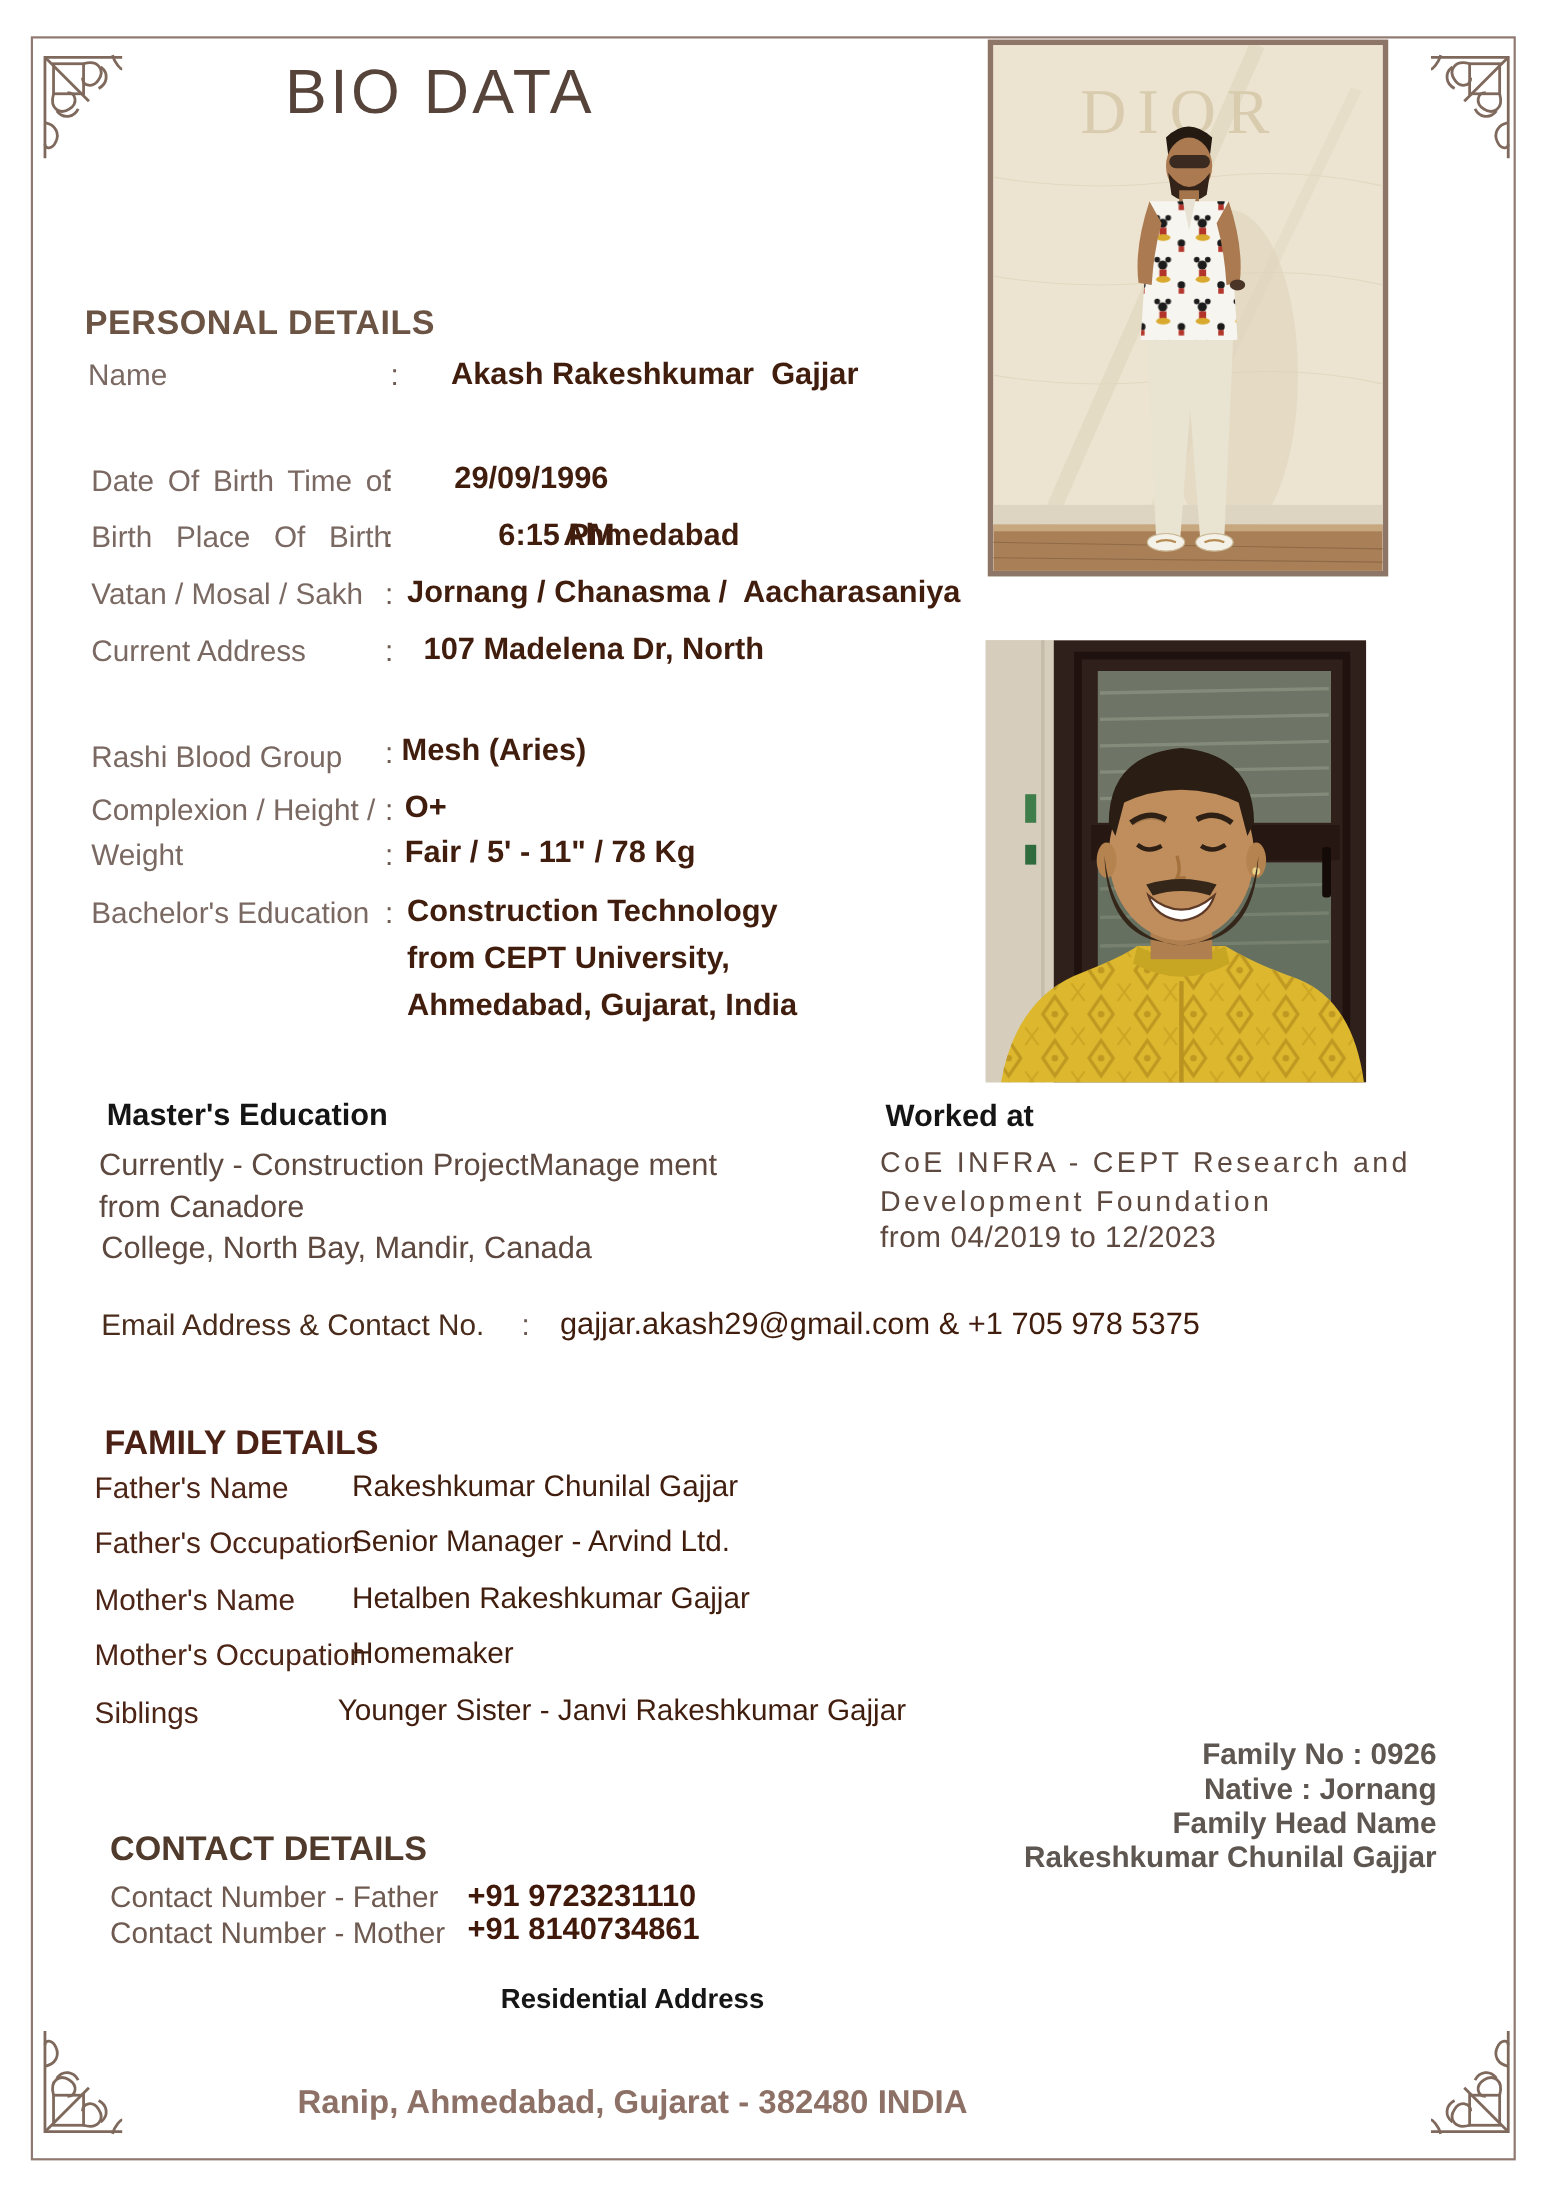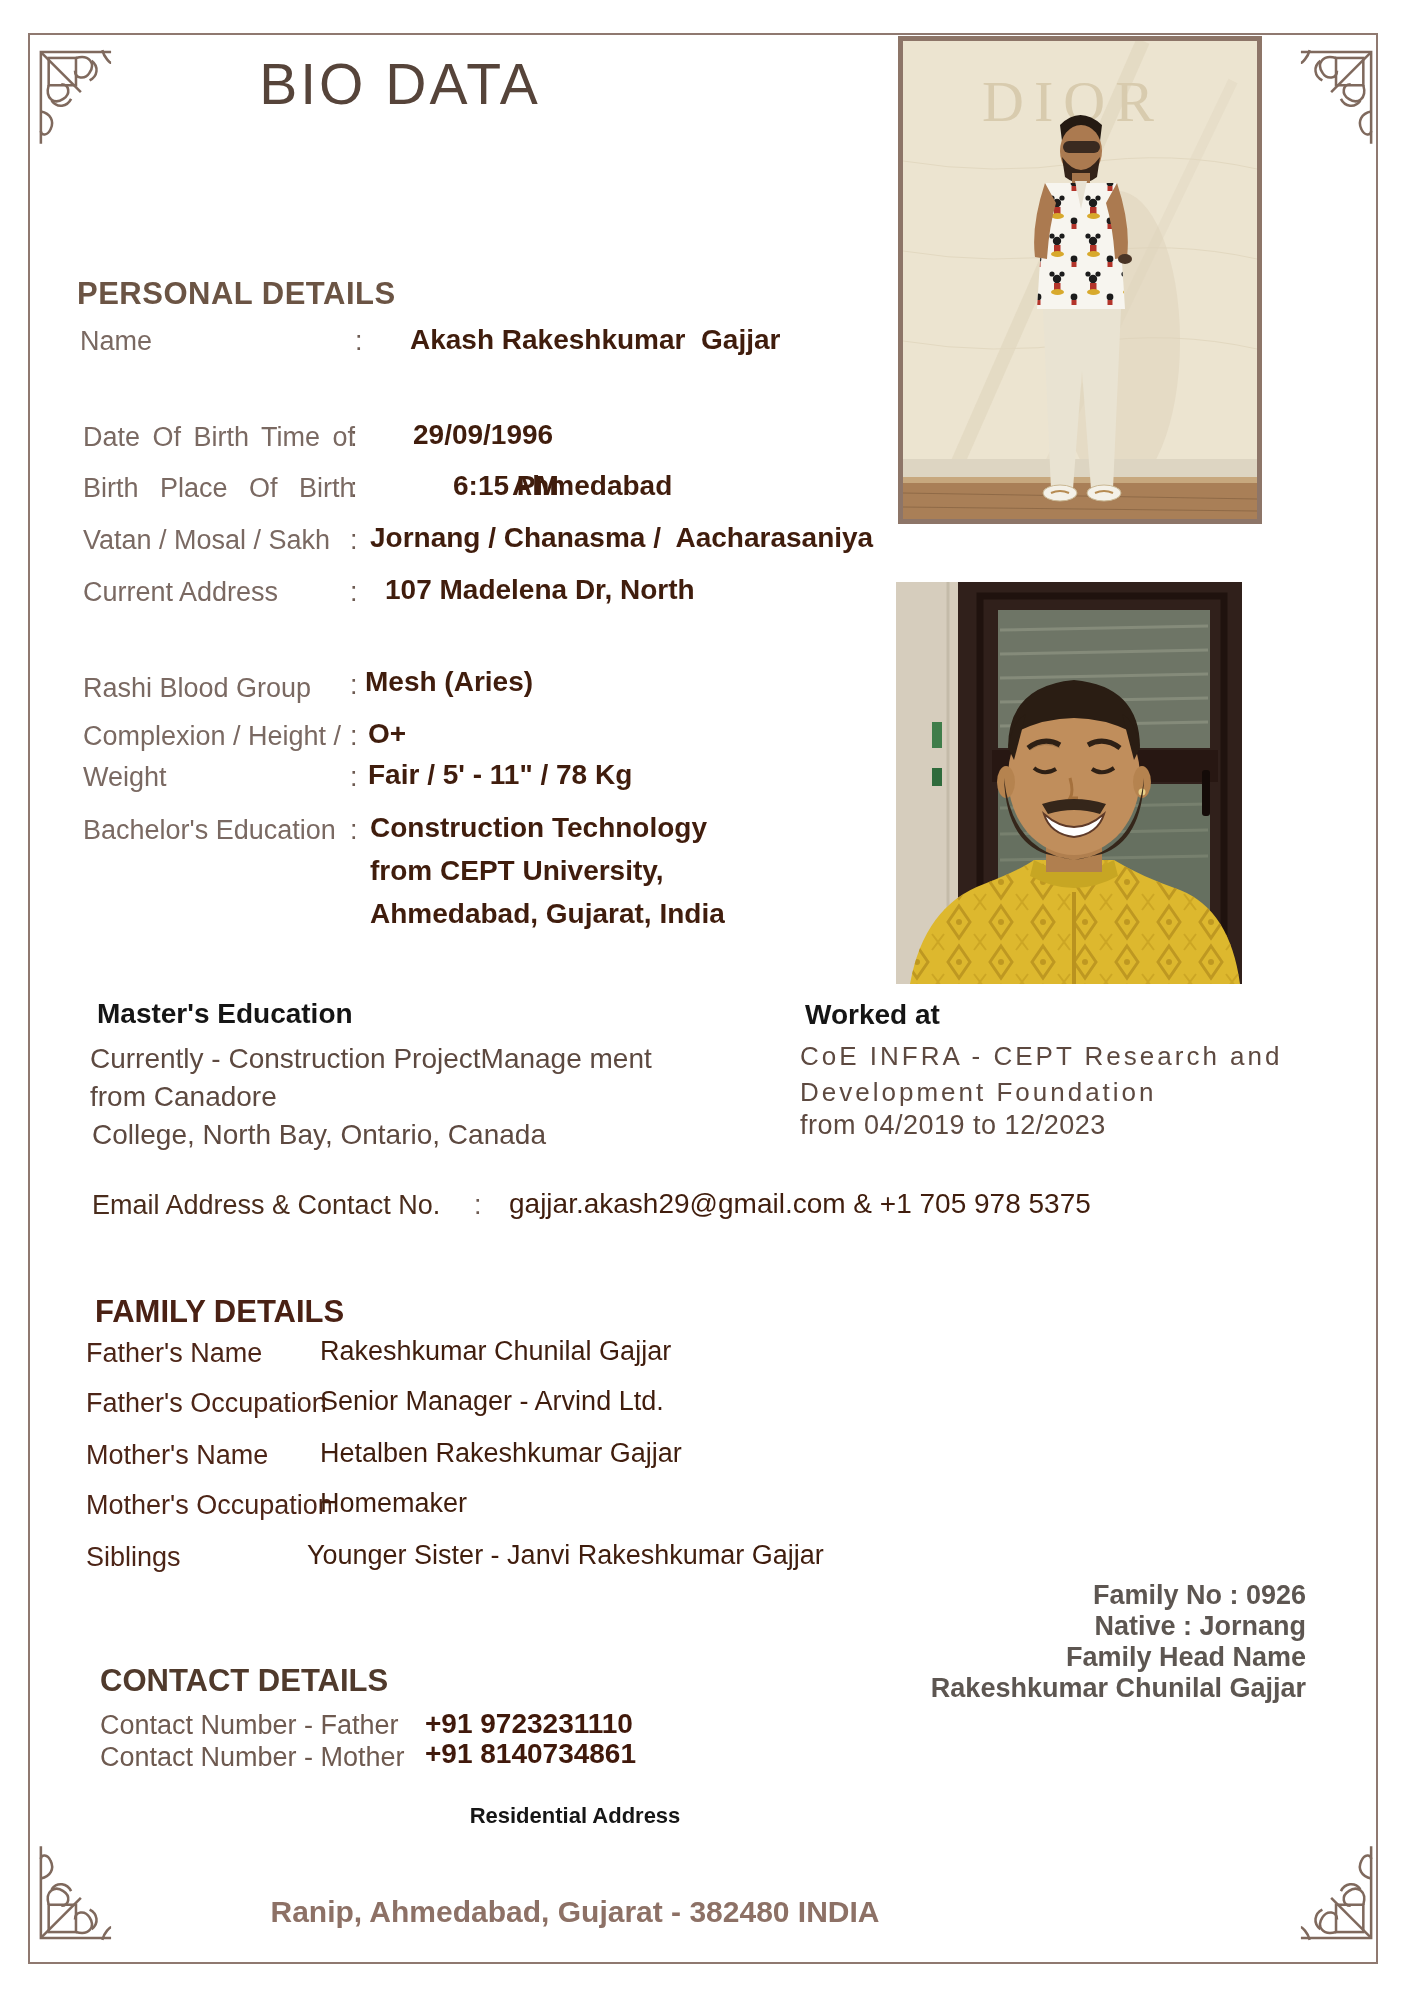--- a/index.html
+++ b/index.html
@@ -17,21 +17,21 @@
   .val { font-size:28px; color:#401d0d; font-weight:600; }
   .mline { font-size:28px; color:#5d4940; font-weight:500; }
   .wline { font-size:26px; color:#5d4940; font-weight:500; letter-spacing:3px; }
   .wline3 { font-size:27px; color:#5d4940; font-weight:500; letter-spacing:0.5px; }
   .fam-lab { font-size:27px; color:#4d2517; font-weight:500; }
   .fam-val { font-size:27px; color:#401d0d; font-weight:500; }
   .info-block { position:absolute; left:706px; top:1580px; width:600px; text-align:right; }
   .info-line { font-size:27px; color:#5d5651; font-weight:700; line-height:31px; white-space:pre; }
   .con-lab { font-size:27px; color:#6e5a50; font-weight:500; }
   .con-val { font-size:28px; color:#40190b; font-weight:600; }
-  .res-head { font-size:22px; color:#161616; font-weight:700; }
+  .res-head { font-size:25px; color:#161616; font-weight:700; }
   .res-line { font-size:30px; color:#8d7166; font-weight:700; }
   .center-band { position:absolute; left:75px; width:1000px; text-align:center; white-space:pre; }
   .photo1 { position:absolute; left:898px; top:36px; width:364px; height:488px;
             border:5px solid #8d7568; box-sizing:border-box; background:#ece4d0; }
   .photo2 { position:absolute; left:896px; top:582px; width:346px; height:402px; background:#d6cdbd; }
   .photo1 svg, .photo2 svg { display:block; width:100%; height:100%; }
   .orn { position:absolute; width:78px; height:102px; }
   .orn.tl { left:36px; top:44px; }
   .orn.tr { right:38px; top:44px; transform:scaleX(-1); }
   .orn.bl { left:36px; bottom:54px; transform:scaleY(-1); }
@@ -236,21 +236,21 @@
 
   <div class="t lab" style="left:83px; top:815px;">Bachelor's Education</div>
   <div class="t col" style="left:350px; top:815px;">:</div>
   <div class="t val" style="left:370px; top:812px;">Construction Technology</div>
   <div class="t val" style="left:370px; top:855px;">from CEPT University,</div>
   <div class="t val" style="left:370px; top:898px;">Ahmedabad, Gujarat, India</div>
 
   <div class="t h-black" style="left:97px; top:998px;">Master's Education</div>
   <div class="t mline" style="left:90px; top:1043px;">Currently - Construction ProjectManage ment</div>
   <div class="t mline" style="left:90px; top:1081px;">from Canadore</div>
-  <div class="t mline" style="left:92px; top:1119px;">College, North Bay, Ontario, Canada</div>
+  <div class="t mline" style="left:92px; top:1119px;">College, North Bay, Mandir, Canada</div>
 
   <div class="t h-black" style="left:805px; top:999px;">Worked at</div>
   <div class="t wline" style="left:800px; top:1042px;">CoE INFRA - CEPT Research and</div>
   <div class="t wline" style="left:800px; top:1078px;">Development Foundation</div>
   <div class="t wline3" style="left:800px; top:1110px;">from 04/2019 to 12/2023</div>
 
   <div class="t" style="left:92px; top:1190px; font-size:27px; color:#4a2c1c; font-weight:500;">Email Address &amp; Contact No.</div>
   <div class="t col" style="left:474px; top:1190px;">:</div>
   <div class="t val" style="left:509px; top:1188px; font-weight:500;">gajjar.akash29@gmail.com &amp; +1 705 978 5375</div>
 

